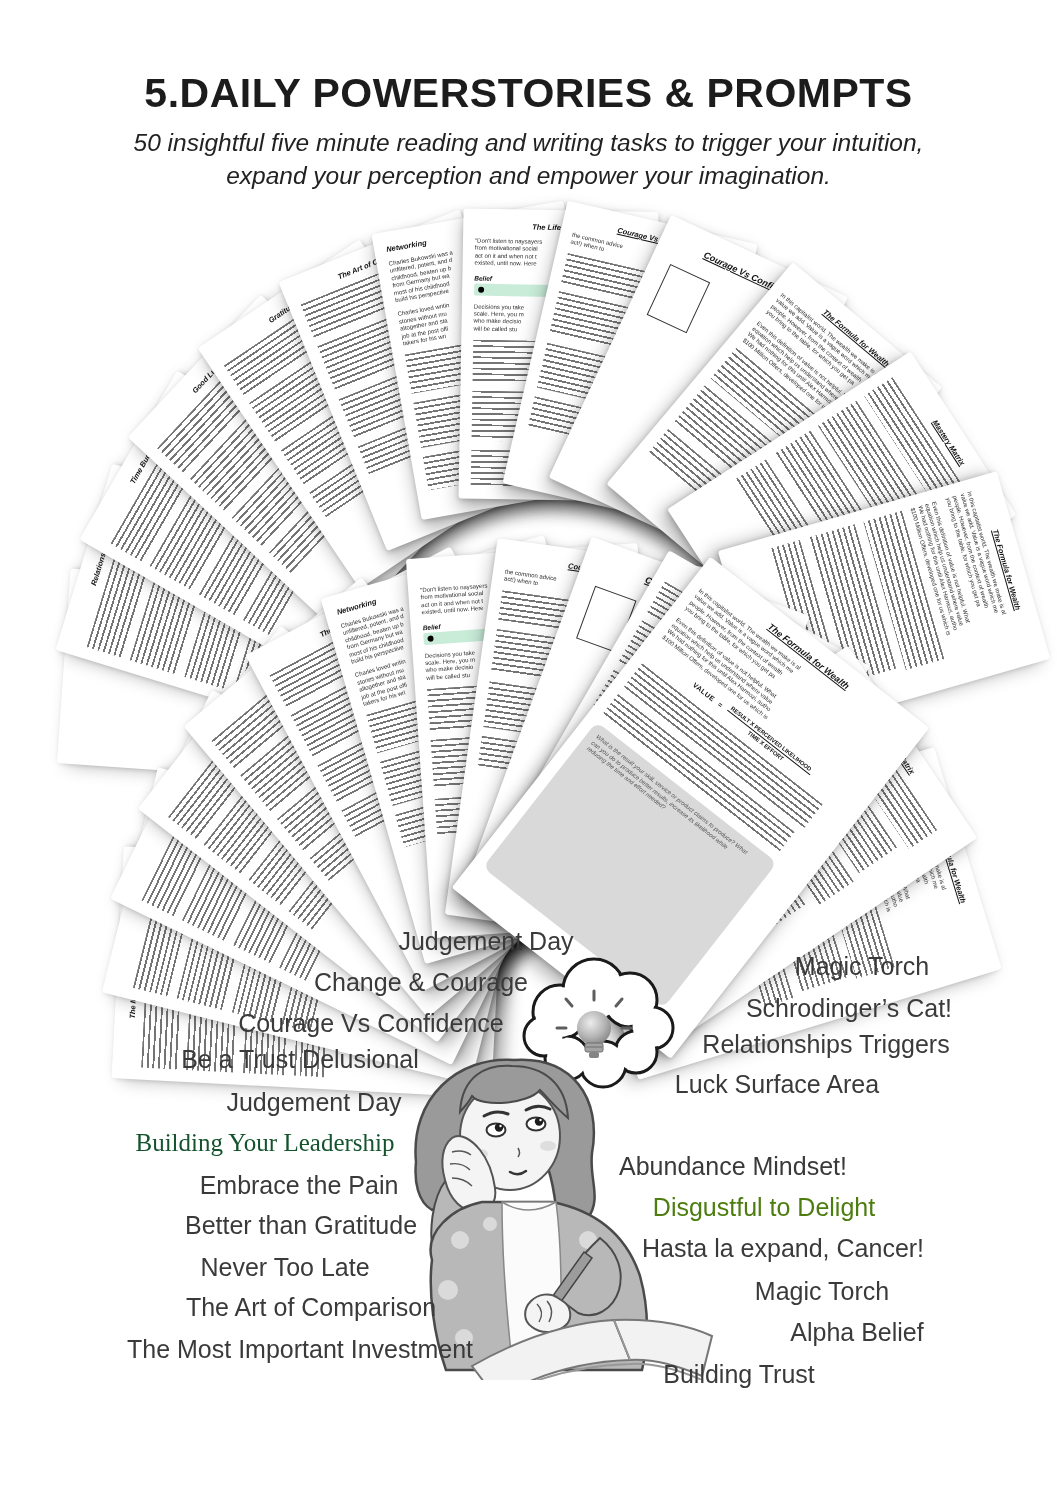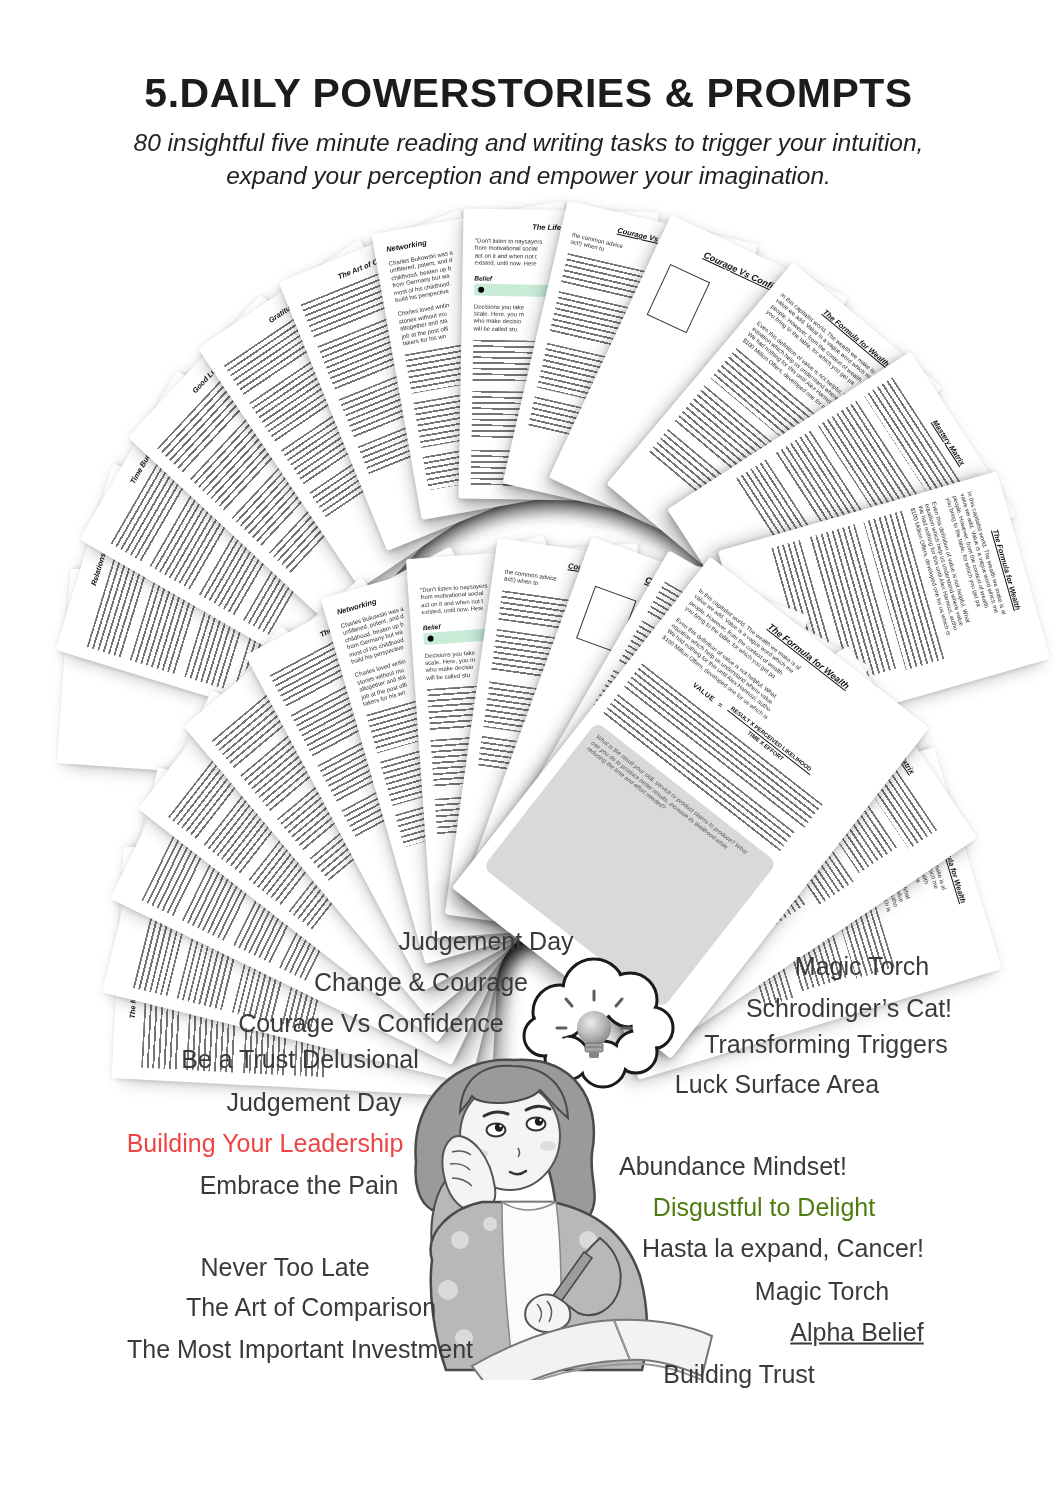--- a/index.html
+++ b/index.html
@@ -38,21 +38,21 @@
     font-size:25px;color:#3a3a3a;z-index:110;}
   
   #illus{position:absolute;left:360px;top:940px;width:400px;height:440px;z-index:100;}
 </style>
 </head>
 <body>
 <div id="canvas">
 
   <div id="page-title">5.DAILY POWERSTORIES &amp; PROMPTS</div>
   <div id="subtitle">
-    <span>80 insightful five minute reading and writing tasks to trigger your intuition,</span><br>
+    <span>50 insightful five minute reading and writing tasks to trigger your intuition,</span><br>
     <span>expand your perception and empower your imagination.</span>
   </div>
 
   <div id="fan">
       <div class="fan-page" style="width: 195px; height: 290px; left: 454.5px; top: 410px; transform-origin: 50% 100%; transform: rotate(-86deg) translateY(-200px); z-index: 10;"></div>
       <div class="fan-page" style="width: 195px; height: 290px; left: 454.5px; top: 410px; transform-origin: 50% 100%; transform: rotate(-73deg) translateY(-200px); z-index: 11;">
         <div class="fp-title " style="">Relationships</div>
         <div class="bars" style="width:92%;height:36px"></div>
         <div class="bars" style="width:88%;height:48px"></div>
         <div class="bars" style="width:90%;height:42px"></div>
@@ -353,29 +353,30 @@
         <line x1="254" y1="380" x2="270" y2="420" stroke="#999" stroke-width="1.5"></line>
       </g>
     </g>
   </svg>
 
 <div class="story-label" style="left: 486px; top: 941px; color: rgb(58, 58, 58);">Judgement Day</div>
     <div class="story-label" style="left: 421px; top: 982px; color: rgb(58, 58, 58);">Change &amp; Courage</div>
     <div class="story-label" style="left: 371px; top: 1023px; color: rgb(58, 58, 58);">Courage Vs Confidence</div>
     <div class="story-label" style="left: 300px; top: 1059px; color: rgb(58, 58, 58);">Be a Trust Delusional</div>
     <div class="story-label" style="left: 314px; top: 1102px; color: rgb(58, 58, 58);">Judgement Day</div>
-    <div class="story-label" style="left: 265px; top: 1143px; color: #ef4444;">Building Your Leadership</div>
+    <div class="story-label" style="left: 265px; top: 1143px; color: #14532d; font-family: Liberation Serif, serif;">Building Your Leadership</div>
     <div class="story-label" style="left: 299px; top: 1185px; color: rgb(58, 58, 58);">Embrace the Pain</div>
+    <div class="story-label" style="left: 301px; top: 1225px; color: rgb(58, 58, 58);">Better than Gratitude</div>
     <div class="story-label" style="left: 285px; top: 1267px; color: rgb(58, 58, 58);">Never Too Late</div>
     <div class="story-label" style="left: 311px; top: 1307px; color: rgb(58, 58, 58);">The Art of Comparison</div>
     <div class="story-label" style="left: 300px; top: 1349px; color: rgb(58, 58, 58);">The Most Important Investment</div>
     <div class="story-label" style="left: 862px; top: 966px; color: rgb(58, 58, 58);">Magic Torch</div>
     <div class="story-label" style="left: 849px; top: 1008px; color: rgb(58, 58, 58);">Schrodinger’s Cat!</div>
-    <div class="story-label" style="left: 826px; top: 1044px; color: rgb(58, 58, 58);">Transforming Triggers</div>
+    <div class="story-label" style="left: 826px; top: 1044px; color: rgb(58, 58, 58);">Relationships Triggers</div>
     <div class="story-label" style="left: 777px; top: 1084px; color: rgb(58, 58, 58);">Luck Surface Area</div>
     <div class="story-label" style="left: 733px; top: 1166px; color: rgb(58, 58, 58);">Abundance Mindset!</div>
     <div class="story-label" style="left: 764px; top: 1207px; color: #4d7c0f;">Disgustful to Delight</div>
     <div class="story-label" style="left: 783px; top: 1248px; color: rgb(58, 58, 58);">Hasta la expand, Cancer!</div>
     <div class="story-label" style="left: 822px; top: 1291px; color: rgb(58, 58, 58);">Magic Torch</div>
-    <div class="story-label" style="left: 857px; top: 1332px; color: rgb(58, 58, 58); text-decoration: underline;">Alpha Belief</div>
+    <div class="story-label" style="left: 857px; top: 1332px; color: rgb(58, 58, 58);">Alpha Belief</div>
     <div class="story-label" style="left: 739px; top: 1374px; color: rgb(58, 58, 58);">Building Trust</div>
 
 </div>
 
 </body></html>

